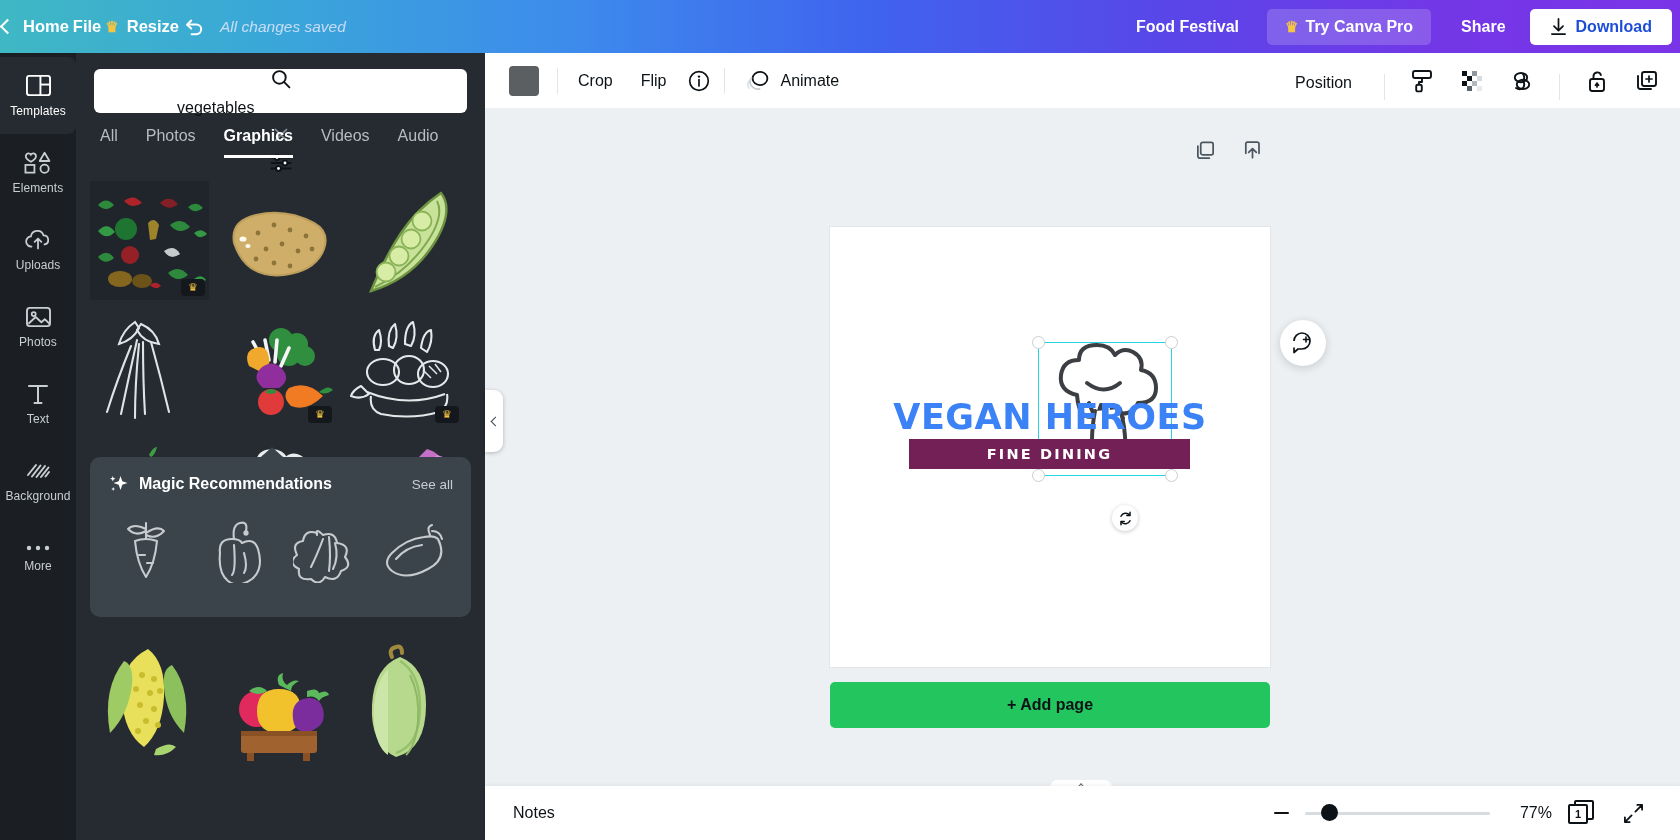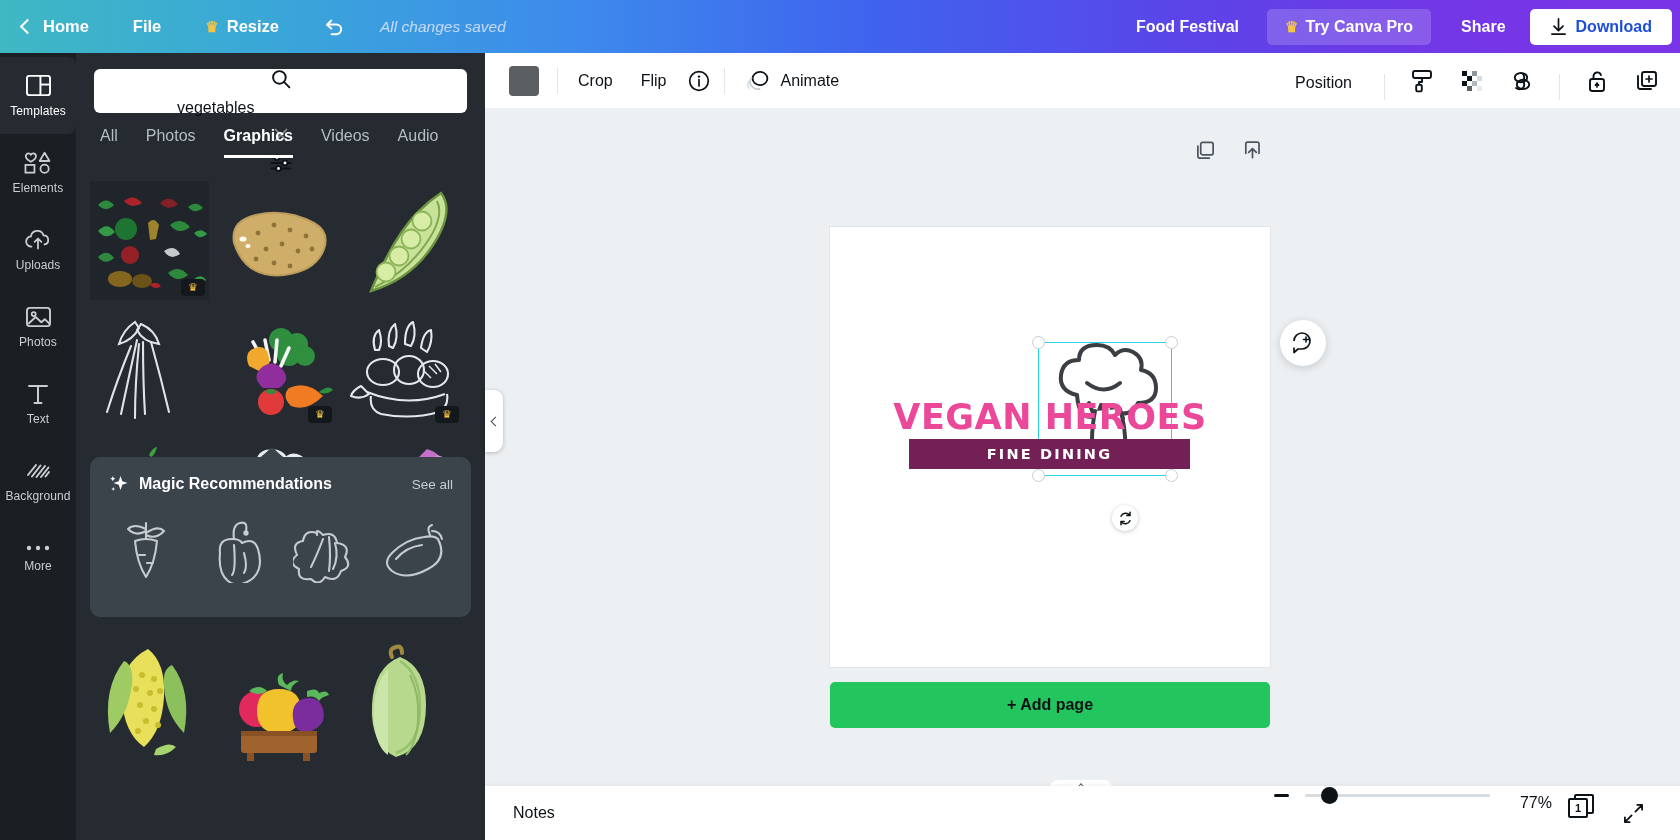--- a/index.html
+++ b/index.html
@@ -11,21 +11,21 @@
   #app { position:relative; width:1680px; height:840px; }
 
   
   .topbar {
     position:absolute; left:0; top:0; width:1680px; height:53px;
     background:linear-gradient(90deg,#3fb8c4 0%,#3aa7d8 16%,#3d8bec 34%,#3f63ee 52%,#5a45e8 70%,#7337e6 86%,#7a34e8 100%);
     display:flex; align-items:center;
   }
   .tb-left { display:flex; align-items:center; height:53px; }
   .tb-item {
-    display:flex; align-items:center; gap:8px; height:53px; padding:0 22px;
+    display:flex; align-items:center; gap:8px; height:53px; padding:0 2px;
     color:#fff; font-size:16.5px; font-weight:bold; cursor:pointer; white-space:nowrap;
   }
   .chev-left { display:inline-block; width:11px; height:11px;
     border-left:2.4px solid #fff; border-bottom:2.4px solid #fff;
     transform:rotate(45deg); margin-right:2px; }
   .saved-text { color:#dfe6fb; font-size:15.5px; font-style:italic; font-weight:normal;
     margin-left:12px; opacity:.85; white-space:nowrap;}
 
   .tb-right { position:absolute; right:0; top:0; height:53px; display:flex; align-items:center; gap:0; }
   .design-name { color:#fff; font-size:16px; font-weight:bold; padding:0 22px; white-space:nowrap; cursor:pointer;}
@@ -195,21 +195,21 @@
     justify-content:center; box-shadow:0 2px 8px rgba(20,30,50,.18); cursor:pointer;
   }
 
   
   .bottombar {
     position:absolute; left:0; top:733px; width:1195px; height:54px;
     background:#fff; display:flex; align-items:center; padding:0 28px;
     box-shadow:0 -1px 4px rgba(0,0,0,.06);
   }
   .notes { font-size:16px; color:#0d1216; cursor:pointer; }
-  .bb-right { margin-left:auto; display:flex; align-items:flex-start; gap:16px; }
+  .bb-right { margin-left:auto; display:flex; align-items:center; gap:16px; }
   .zoom-minus { width:15px; height:2.6px; background:#0d1216; border-radius:2px; cursor:pointer;}
   .slider { position:relative; width:185px; height:3px; background:#d7dce1; border-radius:2px; cursor:pointer;}
   .slider .knob { position:absolute; left:0px; top:-7.5px; width:17px; height:17px; background:#0d1216; border-radius:50%;}
   .zoomval { font-size:16px; color:#0d1216; min-width:46px; text-align:right; }
   .pagecount {
     width:30px; height:26px; display:flex; align-items:center; justify-content:center;
     position:relative; cursor:pointer;
   }
   .pc-back { position:absolute; left:6px; top:0; width:20px; height:20px; border:2px solid #0d1216; border-radius:2px;}
   .pc-front { position:absolute; left:0px; top:4px; width:20px; height:20px; border:2px solid #0d1216;
@@ -778,21 +778,21 @@
           <div class="rotate-knob">
             <svg width="15" height="15" viewBox="0 0 16 16">
               <path d="M3.2 5.6 a5.4 5.4 0 0 1 9.2-1.2" fill="none" stroke="#0d1216" stroke-width="1.6" stroke-linecap="round"></path>
               <path d="M12.8 10.4 a5.4 5.4 0 0 1 -9.2 1.2" fill="none" stroke="#0d1216" stroke-width="1.6" stroke-linecap="round"></path>
               <path d="M12.8 1.4 V4.8 H9.4" fill="none" stroke="#0d1216" stroke-width="1.6" stroke-linecap="round" stroke-linejoin="round"></path>
               <path d="M3.2 14.6 V11.2 H6.6" fill="none" stroke="#0d1216" stroke-width="1.6" stroke-linecap="round" stroke-linejoin="round"></path>
             </svg>
           </div>
         </div>
 
-        <div class="logo-title" style="color: #ec4899;">VEGAN HEROES</div>
+        <div class="logo-title" style="color: #3b82f6;">VEGAN HEROES</div>
 
         <div class="logo-band" style="background: rgb(114, 32, 85);">
           <span>FINE DINING</span>
         </div>
       </div>
 
       <div class="addpage">
         <span>+ Add page</span>
       </div>
 

